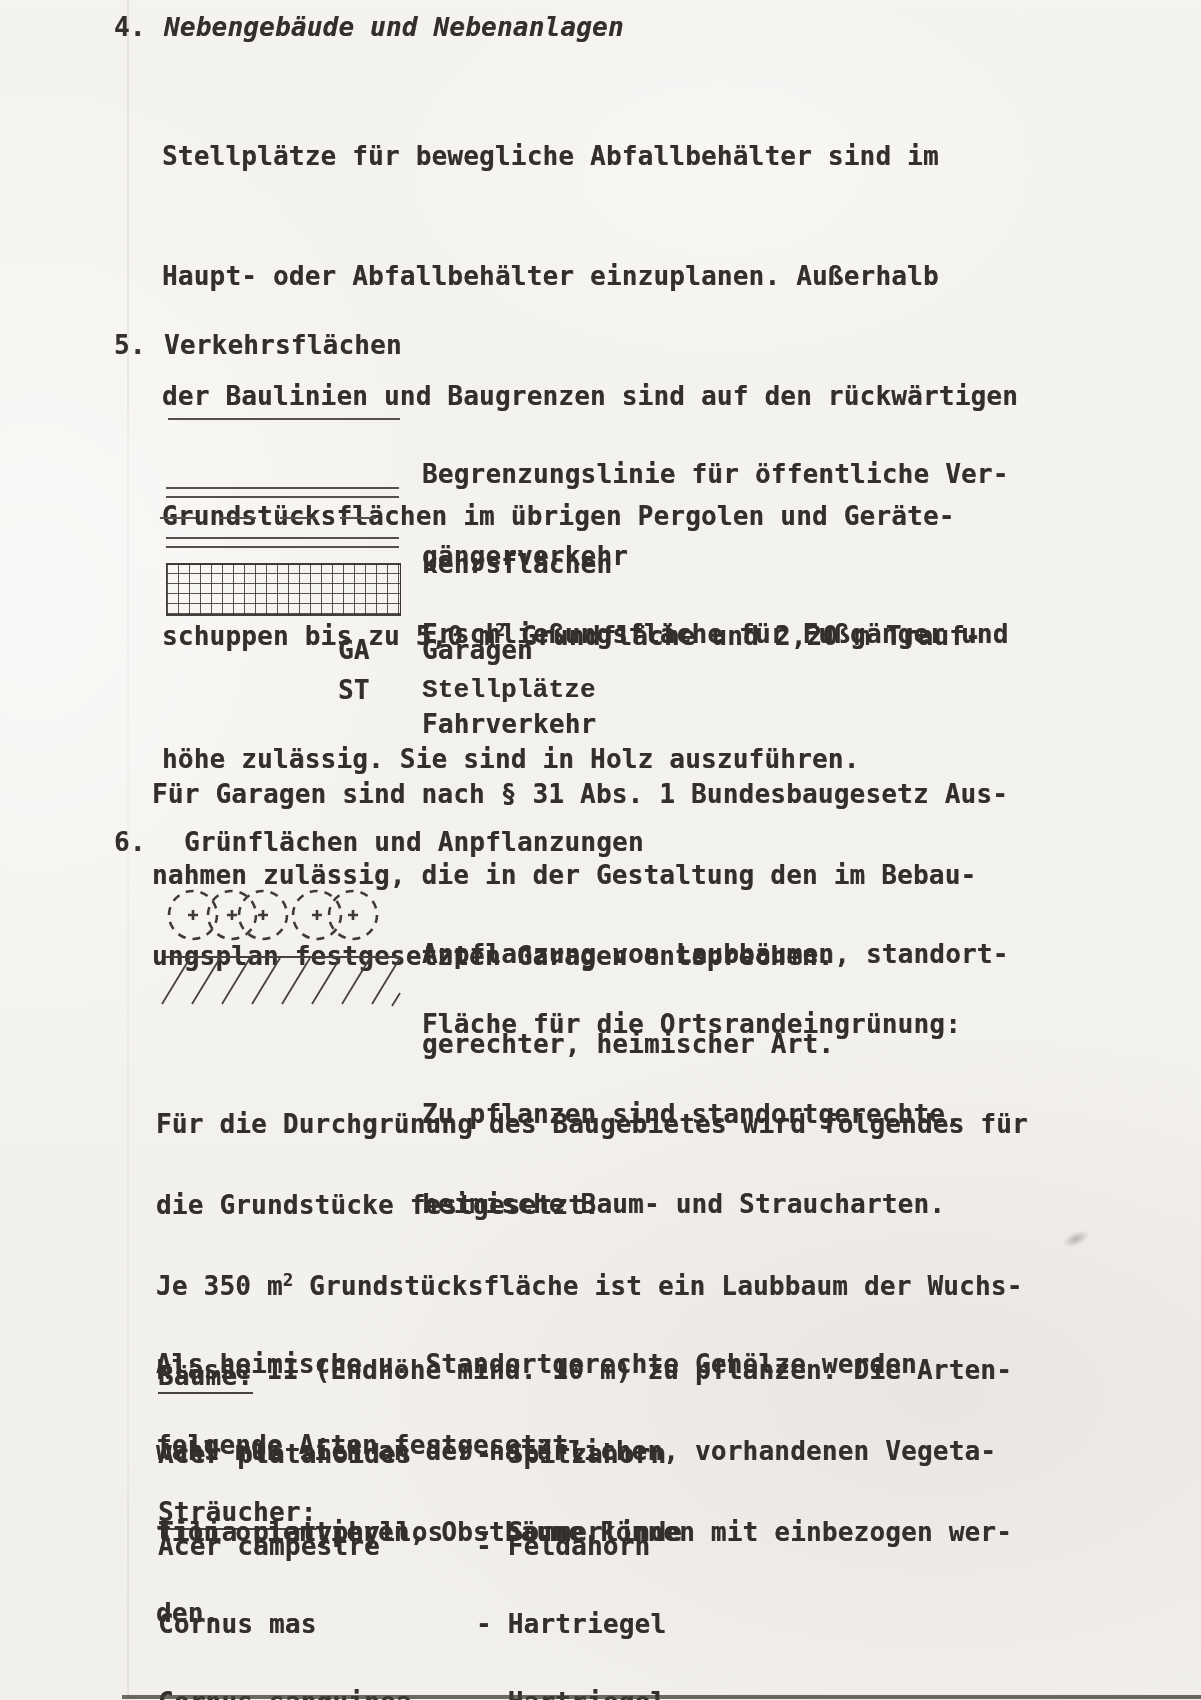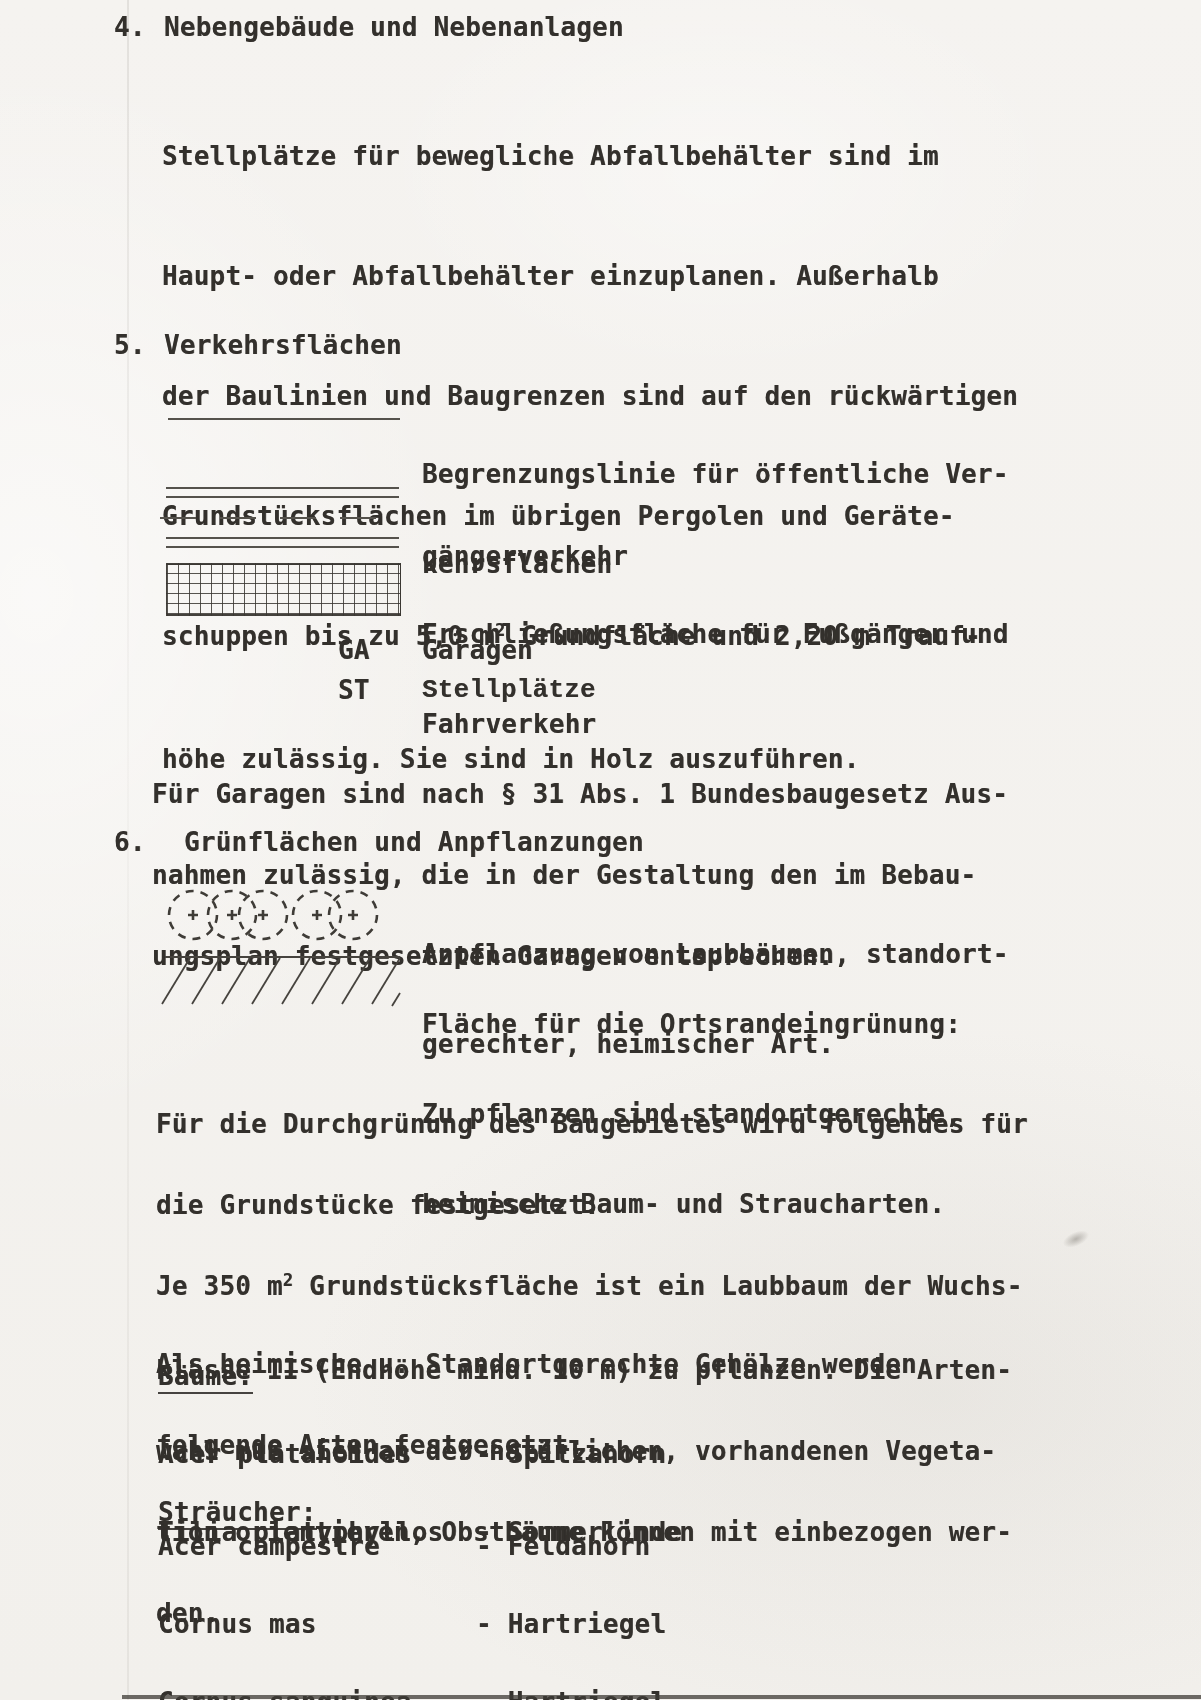--- a/index.html
+++ b/index.html
@@ -46,21 +46,21 @@
     background:rgba(62,59,54,0.75);}
   svg{position:absolute;overflow:visible;}
 </style>
 </head>
 <body>
 
 <div class="page">
   <div class="crease"></div>
 
   <div class="txt lh26" style="left:114px;top:14px;">4.</div>
-  <div class="txt lh26" style="left:164px;top:14px;">Nebengebäude und Nebenanlagen</div>
+  <div class="txt lh26" style="left:164px;top:14px;font-style:italic;">Nebengebäude und Nebenanlagen</div>
 
   <div class="txt lh40" style="left:162px;top:56px;">
     <div>Stellplätze für bewegliche Abfallbehälter sind im</div>
     <div>Haupt- oder Abfallbehälter einzuplanen. Außerhalb</div>
     <div>der Baulinien und Baugrenzen sind auf den rückwärtigen</div>
     <div>Grundstücksflächen im übrigen Pergolen und Geräte-</div>
     <div><span>schuppen bis zu 5,0 m</span><span class="sup">2</span><span> Grundfläche und 2,20 m Trauf-</span></div>
     <div>höhe zulässig. Sie sind in Holz auszuführen.</div>
   </div>
 

